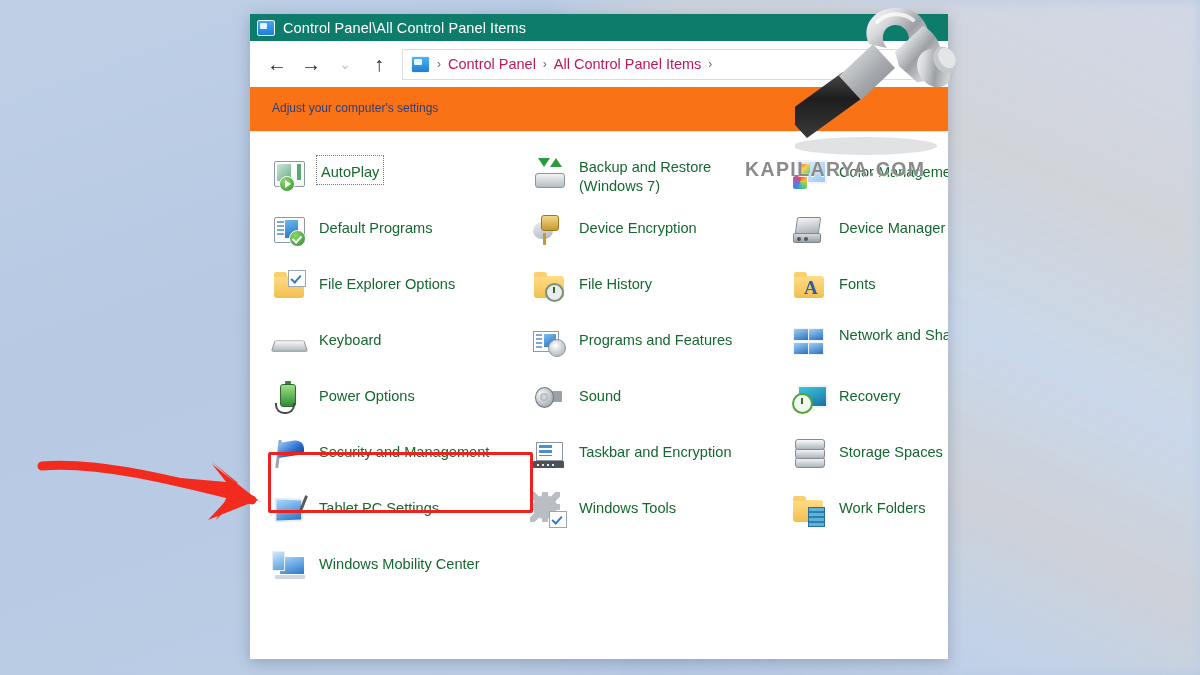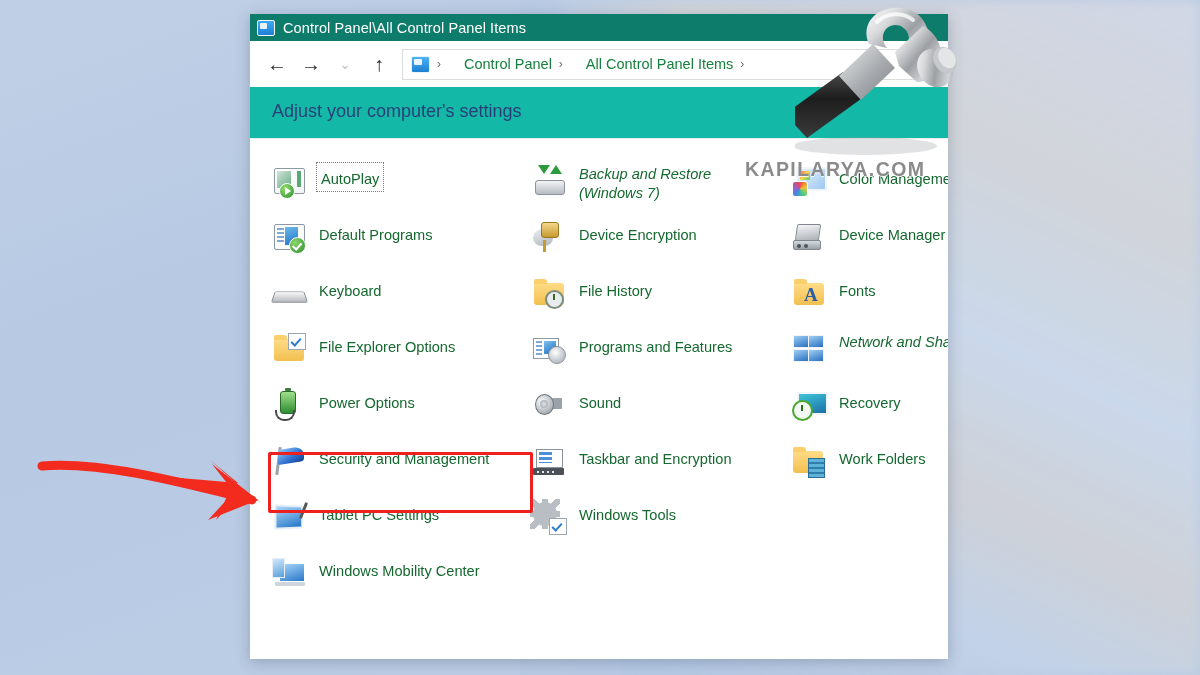--- a/index.html
+++ b/index.html
@@ -84,46 +84,46 @@
   }
   .addr-icon{
     width:17px;height:15px;border-radius:2px;flex:none;position:relative;
     background:linear-gradient(180deg,#4fb3f7 0%,#1d7fd2 100%);
     border:1px solid #e9f3fb;
   }
   .addr-icon:after{
     content:"";position:absolute;left:2px;top:2px;width:8px;height:6px;
     background:#eaf4fc;border-radius:1px;
   }
-  .crumb{color:#15803d;margin-left:16px;}
+  .crumb{color:#be185d;}
   .sep{color:#6a6a6a;font-size:12px;padding:0 1px;}
 
   
   #heading{
-    padding:14px 22px 16px 22px;font-size:18px;color:#2a3f78;
-    border-bottom:1px solid #ececec;background:#14b8a6;
+    padding:14px 22px 16px 22px;font-size:12px;color:#2a3f78;
+    border-bottom:1px solid #ececec;background:#f97316;
   }
 
   
   #items{
     position:relative;padding:26px 0 0 0;background:#fff;height:100%;
   }
   .col{position:absolute;top:26px;}
   #col1{left:22px;width:258px;}
   #col2{left:282px;width:258px;}
   #col3{left:542px;width:260px;}
   .cp-item{
     display:flex;align-items:flex-start;gap:13px;margin-bottom:18px;height:38px;
   }
   .cp-ico{width:34px;height:34px;flex:none;position:relative;margin-top:-1px;}
   .cp-label{
     font-size:14.6px;color:#15682f;line-height:1.32;padding-top:5px;
     white-space:nowrap;
   }
-  .cp-label.wrap{white-space:normal;width:185px;padding-top:0;font-style:italic;}
+  .cp-label.wrap{white-space:normal;width:185px;padding-top:0;}
   .cp-item.focused .cp-label{
     outline:1px dotted #7a7a7a;outline-offset:2px;padding-left:2px;padding-right:2px;
   }
 
   
   .ic-win{position:absolute;left:2px;top:4px;width:29px;height:24px;background:#fdfdfd;border:1.5px solid #8d9aa6;border-radius:2px;}
   .ic-autoplay .ic-win{background:linear-gradient(180deg,#fff 0%,#f3f5f7 100%);}
   .ic-autoplay .pane{position:absolute;left:5px;top:7px;width:14px;height:17px;background:linear-gradient(135deg,#cfe6d8,#6aab86);}
   .ic-autoplay .bar{position:absolute;right:5px;top:7px;width:4px;height:16px;background:#5aa875;}
   .badge{position:absolute;border-radius:50%;border:1.5px solid #fff;}
@@ -272,32 +272,32 @@
         <div class="cp-ico ic-defprog">
           <div class="ic-win"></div>
             <div class="lines"></div>
             <div class="blue"></div>
           <div class="badge badge-green"></div>
         </div>
         <div class="cp-label">Default Programs</div>
       </div>
 
       <div class="cp-item">
-        <div class="cp-ico">
-          <div class="ic-keyboard"></div>
-        </div>
-        <div class="cp-label">Keyboard</div>
-      </div>
-
-      <div class="cp-item">
         <div class="cp-ico ic-feo">
           <div class="ic-folder"></div>
             <div class="chk"></div>
         </div>
         <div class="cp-label">File Explorer Options</div>
+      </div>
+
+      <div class="cp-item">
+        <div class="cp-ico">
+          <div class="ic-keyboard"></div>
+        </div>
+        <div class="cp-label">Keyboard</div>
       </div>
 
       <div class="cp-item">
         <div class="cp-ico ic-power">
           <div class="bat"></div>
             <div class="cord"></div>
         </div>
         <div class="cp-label">Power Options</div>
       </div>
 
@@ -428,20 +428,28 @@
       </div>
 
       <div class="cp-item">
         <div class="cp-ico ic-recov">
           <div class="mon"></div>
             <div class="clk"></div>
         </div>
         <div class="cp-label">Recovery</div>
       </div>
 
+      <div class="cp-item">
+        <div class="cp-ico ic-storage">
+          <div class="d d3"></div>
+            <div class="d d2"></div>
+            <div class="d d1"></div>
+        </div>
+        <div class="cp-label">Storage Spaces</div>
+      </div>
 
 
       <div class="cp-item">
         <div class="cp-ico ic-work">
           <div class="fold"></div>
             <div class="bld"></div>
         </div>
         <div class="cp-label">Work Folders</div>
       </div>
     </div>

